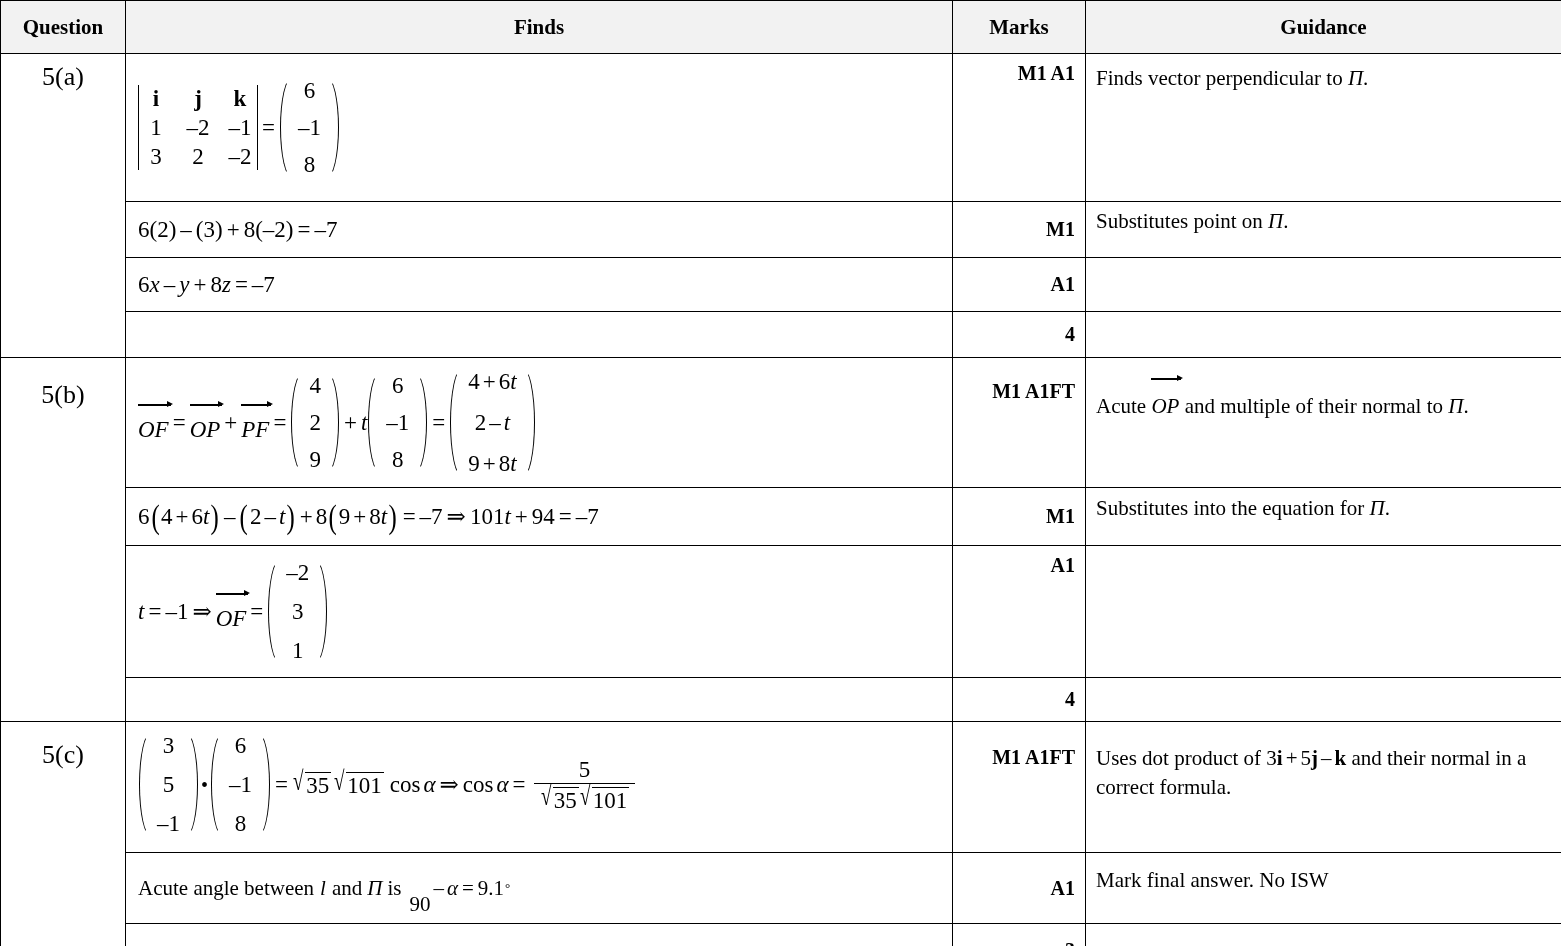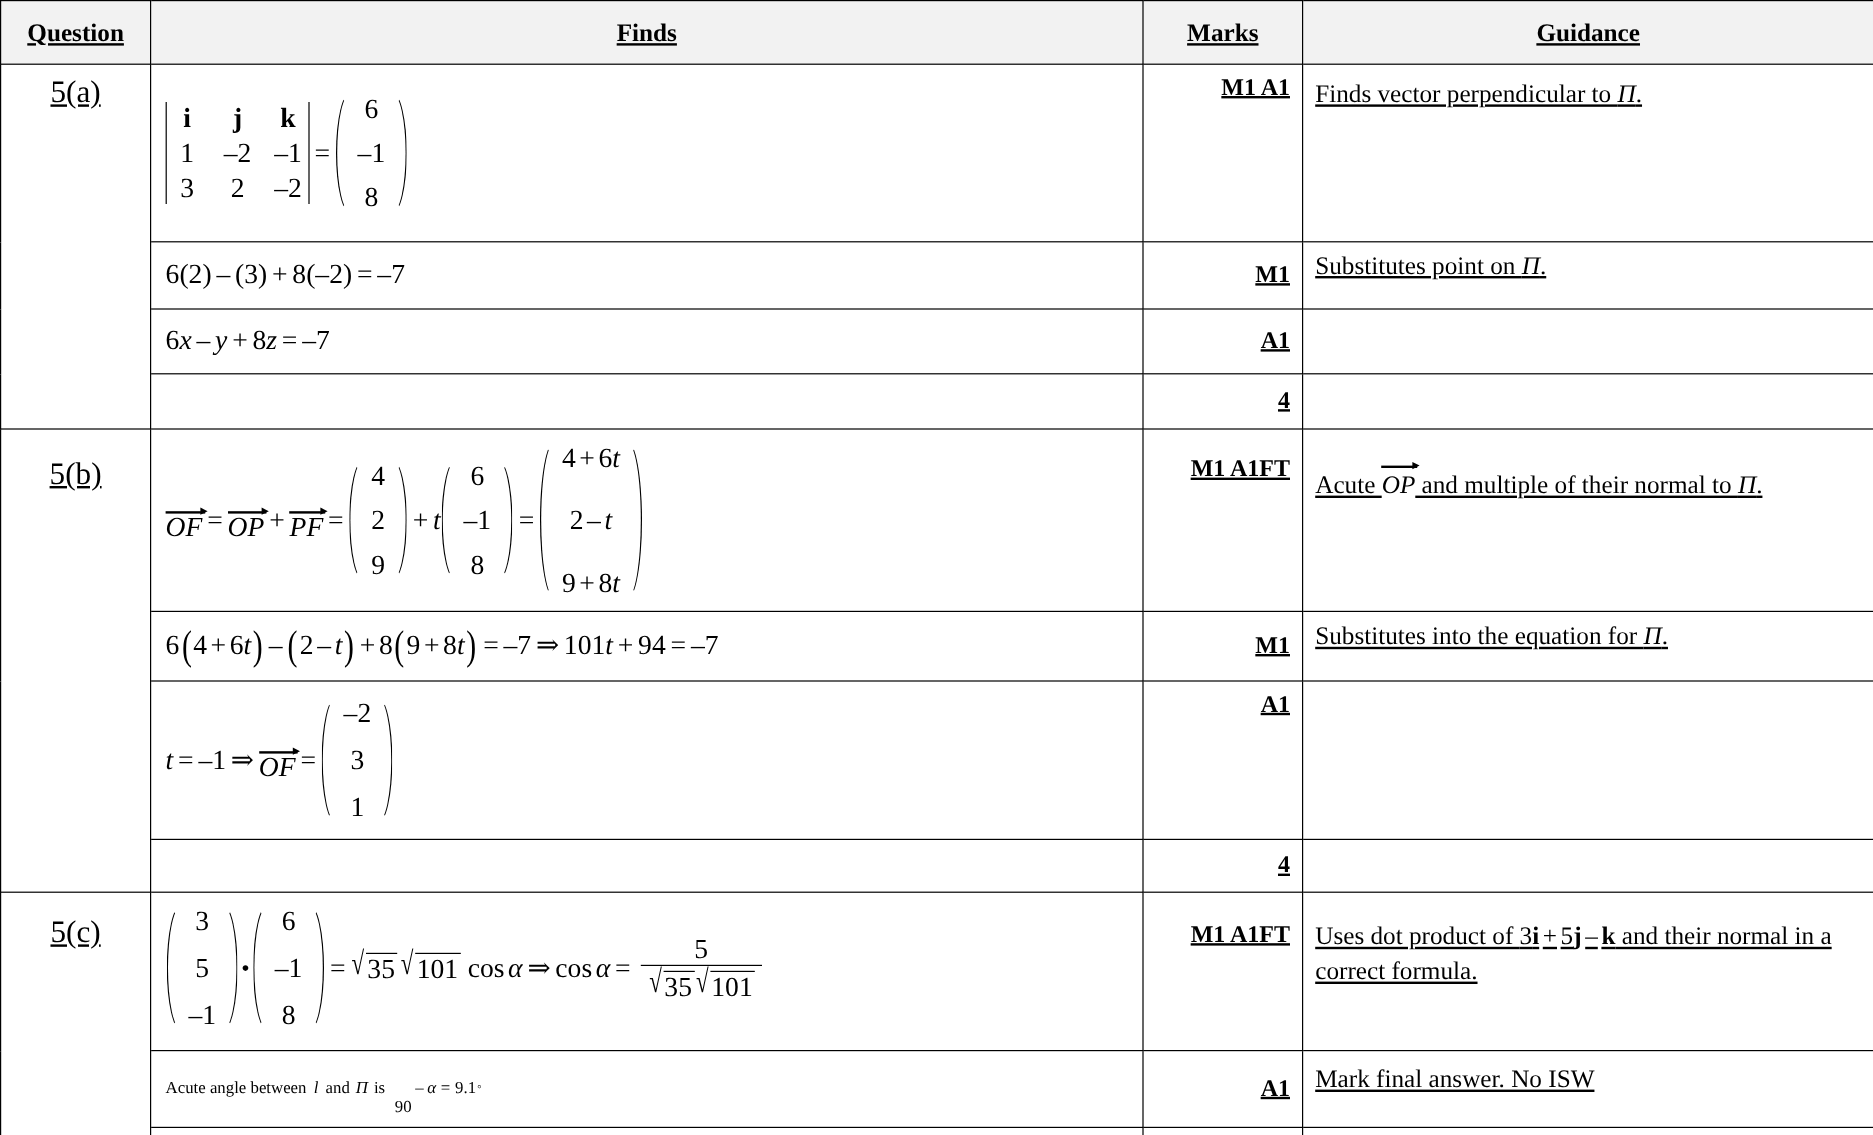--- a/index.html
+++ b/index.html
@@ -12,21 +12,20 @@
     height: 946px;
     font-family: "Liberation Serif", "DejaVu Serif", serif;
     color: #000000;
     overflow: hidden;
   }
 
   .sheet {
     position: relative;
     width: 1561px;
     height: 946px;
-    text-decoration: underline;
   }
 
   table.markscheme {
     border-collapse: collapse;
     table-layout: fixed;
     width: 1561px;
     font-size: 19px;
   }
 
   col.c-question { width: 125px; }
@@ -144,22 +143,21 @@
     row-gap: 12px;
     text-align: center;
   }
   .vec.tall .entries { row-gap: 14px; }
 
   
   .ovec {
     position: relative;
     display: inline-block;
     font-style: italic;
-    padding-top: 2px;
-    margin-top: 10px;
+    padding-top: 14px;
   }
   .ovec::after {
     content: "";
     position: absolute;
     left: 0; right: -2px; top: 0px;
     height: 1.6px;
     background: #000;
   }
   .ovec .arrowhead {
     position: absolute;
@@ -367,21 +365,21 @@
               <span>–1</span>
               <span>8</span>
             </span>
             <span class="paren r"></span>
           </span>
 
           <span class="op">=</span>
 
           <span class="vec tall">
             <span class="paren l"></span>
-            <span class="entries" style="row-gap:29px;">
+            <span class="entries" style="row-gap:18px;">
               <span><span>4</span><span class="opn">+</span><span>6</span><span class="it">t</span></span>
               <span><span>2</span><span class="opn">–</span><span class="it">t</span></span>
               <span><span>9</span><span class="opn">+</span><span>8</span><span class="it">t</span></span>
             </span>
             <span class="paren r"></span>
           </span>
         </span>
       </td>
 
       <td class="mcell" style="padding-top:22px;">M1 A1FT</td>
@@ -525,21 +523,21 @@
 
       <td class="mcell" style="padding-top:24px;">M1 A1FT</td>
 
       <td class="gcell" style="padding-top:22px;">
         <span class="gtext">Uses dot product of </span><span class="gmath"><span>3</span><span class="bf">i</span><span class="opn">+</span><span>5</span><span class="bf">j</span><span class="opn">–</span><span class="bf">k</span></span><span class="gtext"> and their normal in a correct formula.</span>
       </td>
     </tr>
 
     <tr style="height:58px;">
       <td class="acell">
-        <span class="math" style="font-size:14px;">
+        <span class="math" style="font-size:21px;">
           <span style="font-family:'Liberation Serif',serif;">Acute angle between</span>
               <span class="it" style="padding:0 6px 0 6px;">l</span>
               <span>and</span>
               <span class="pi-cap" style="padding:0 5px;">Π</span>
               <span>is</span>
               <span style="padding-left:8px;margin-top:33px;">90</span>
               <span class="opn">–</span>
               <span class="greek">α</span>
               <span class="op">=</span>
               <span>9.1</span>

